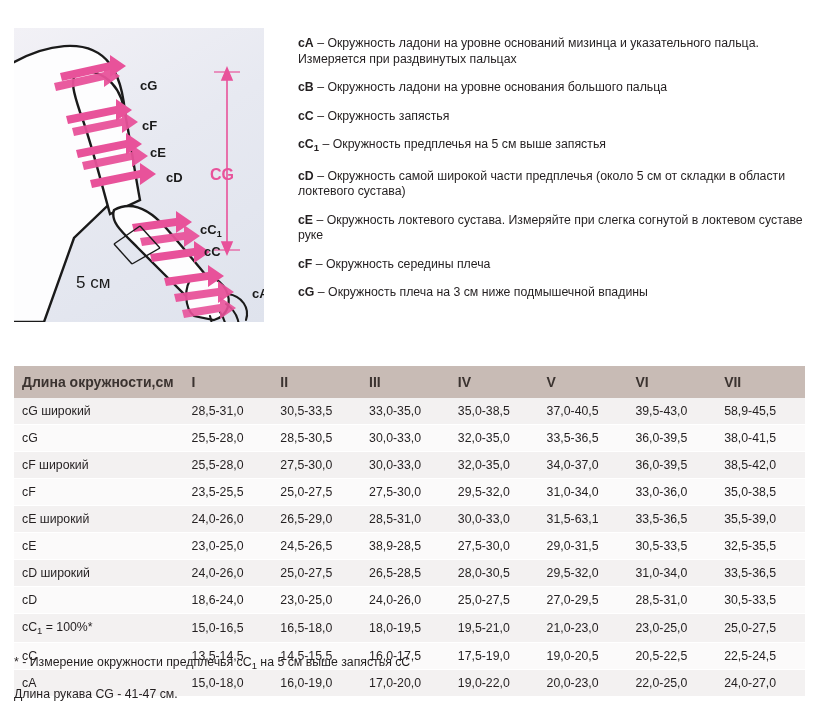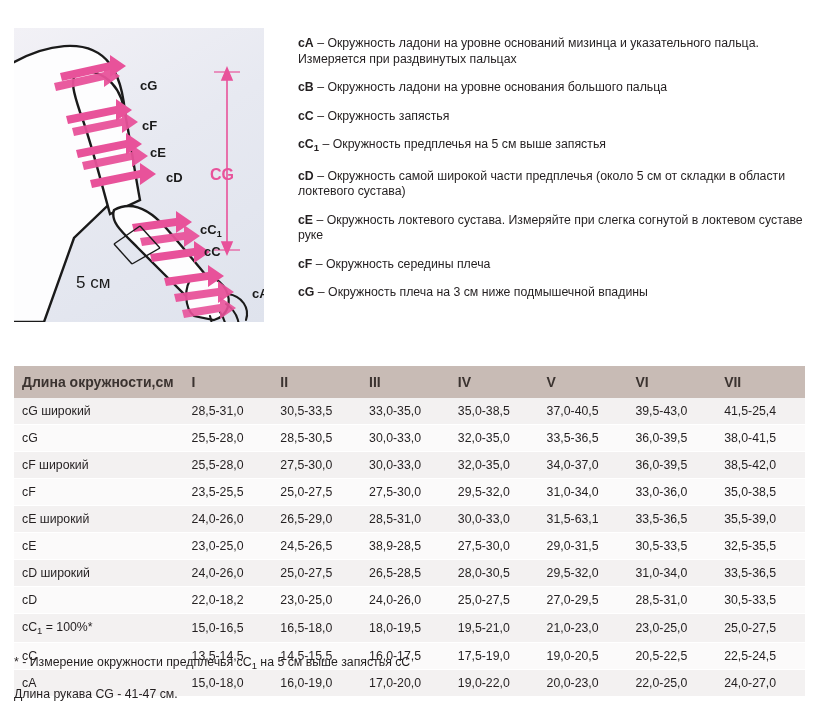--- a/index.html
+++ b/index.html
@@ -224,21 +224,21 @@
       </thead>
       <tbody>
         <tr>
           <td>cG широкий</td>
           <td>28,5-31,0</td>
           <td>30,5-33,5</td>
           <td>33,0-35,0</td>
           <td>35,0-38,5</td>
           <td>37,0-40,5</td>
           <td>39,5-43,0</td>
-          <td>41,5-25,4</td>
+          <td>58,9-45,5</td>
         </tr>
         <tr>
           <td>cG</td>
           <td>25,5-28,0</td>
           <td>28,5-30,5</td>
           <td>30,0-33,0</td>
           <td>32,0-35,0</td>
           <td>33,5-36,5</td>
           <td>36,0-39,5</td>
           <td>38,0-41,5</td>
@@ -288,21 +288,21 @@
           <td>24,0-26,0</td>
           <td>25,0-27,5</td>
           <td>26,5-28,5</td>
           <td>28,0-30,5</td>
           <td>29,5-32,0</td>
           <td>31,0-34,0</td>
           <td>33,5-36,5</td>
         </tr>
         <tr>
           <td>cD</td>
-          <td>22,0-18,2</td>
+          <td>18,6-24,0</td>
           <td>23,0-25,0</td>
           <td>24,0-26,0</td>
           <td>25,0-27,5</td>
           <td>27,0-29,5</td>
           <td>28,5-31,0</td>
           <td>30,5-33,5</td>
         </tr>
         <tr>
           <td><span>cC</span><span class="sub">1</span><span> = 100%*</span></td>
           <td>15,0-16,5</td>

